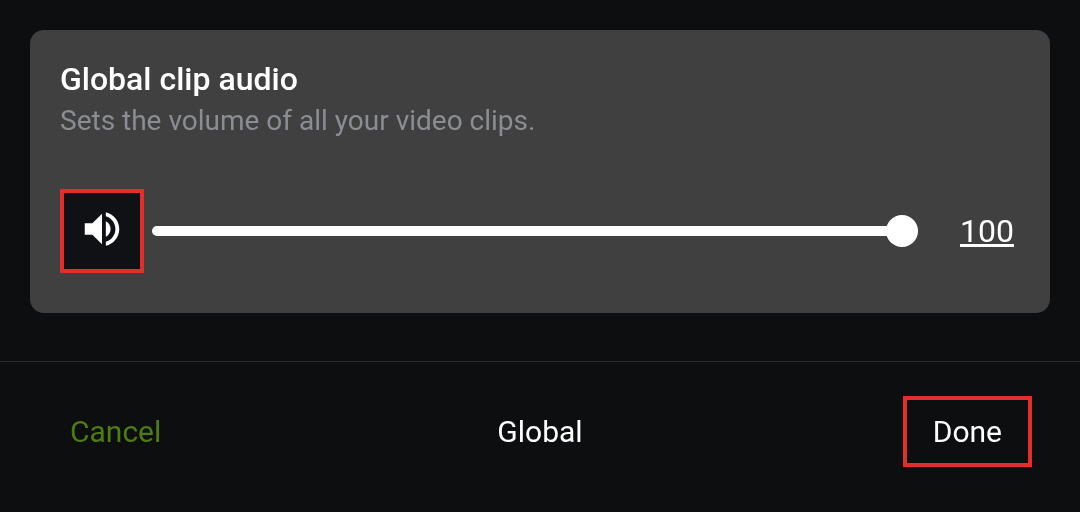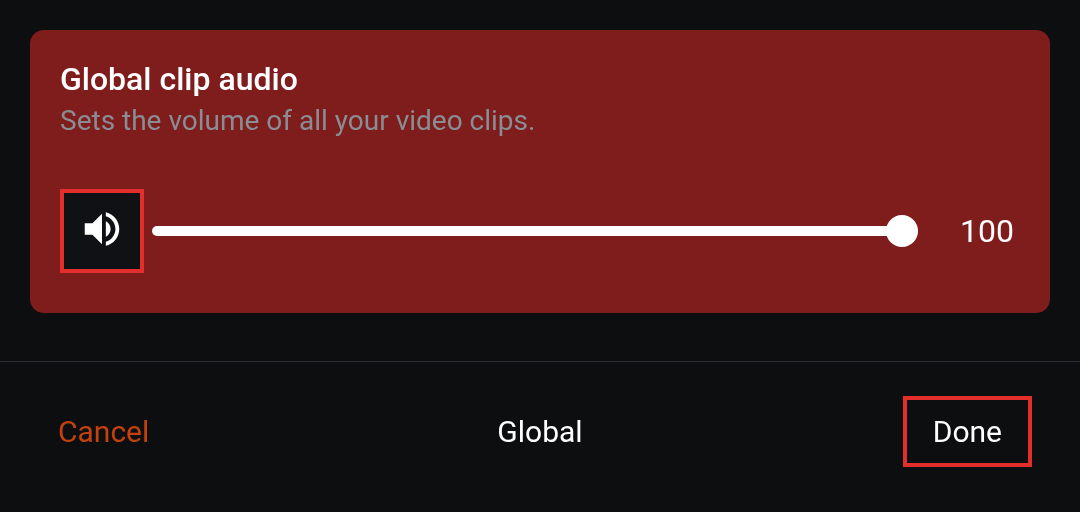--- a/index.html
+++ b/index.html
@@ -10,40 +10,41 @@
     body {
       width: 1080px;
       height: 512px;
       background: #0d0e10;
       font-family: -apple-system, BlinkMacSystemFont, "Segoe UI", Roboto, sans-serif;
       color: #ffffff;
       overflow: hidden;
     }
     .panel {
       margin: 30px 30px 0 30px;
-      background: #7f1d1d;
+      background: #404040;
       border-radius: 14px;
       padding: 30px 30px 40px 30px;
     }
     .title {
       font-size: 32px;
       font-weight: 500;
       color: #ffffff;
       margin-bottom: 6px;
     }
     .subtitle {
       font-size: 28px;
       font-weight: 400;
       color: #8a8d93;
       margin-bottom: 52px;
     }
     .slider-row {
       display: flex;
       align-items: center;
       gap: 8px;
+      text-decoration: underline;
     }
     .icon-box {
       width: 84px;
       height: 84px;
       border: 4px solid #e22f2c;
       display: flex;
       align-items: center;
       justify-content: center;
       flex-shrink: 0;
       background: #0f1114;
@@ -86,22 +87,23 @@
     }
     .footer {
       display: flex;
       align-items: center;
       justify-content: space-between;
       padding: 34px 48px 0 58px;
     }
     .footer-left {
       font-size: 30px;
       font-weight: 400;
-      color: #c2410c;
+      color: #4d7c0f;
       cursor: pointer;
+      margin-left: 12px;
     }
     .footer-center {
       font-size: 30px;
       font-weight: 400;
       color: #ffffff;
       position: absolute;
       left: 50%;
       transform: translateX(-50%);
     }
     .footer-right {

